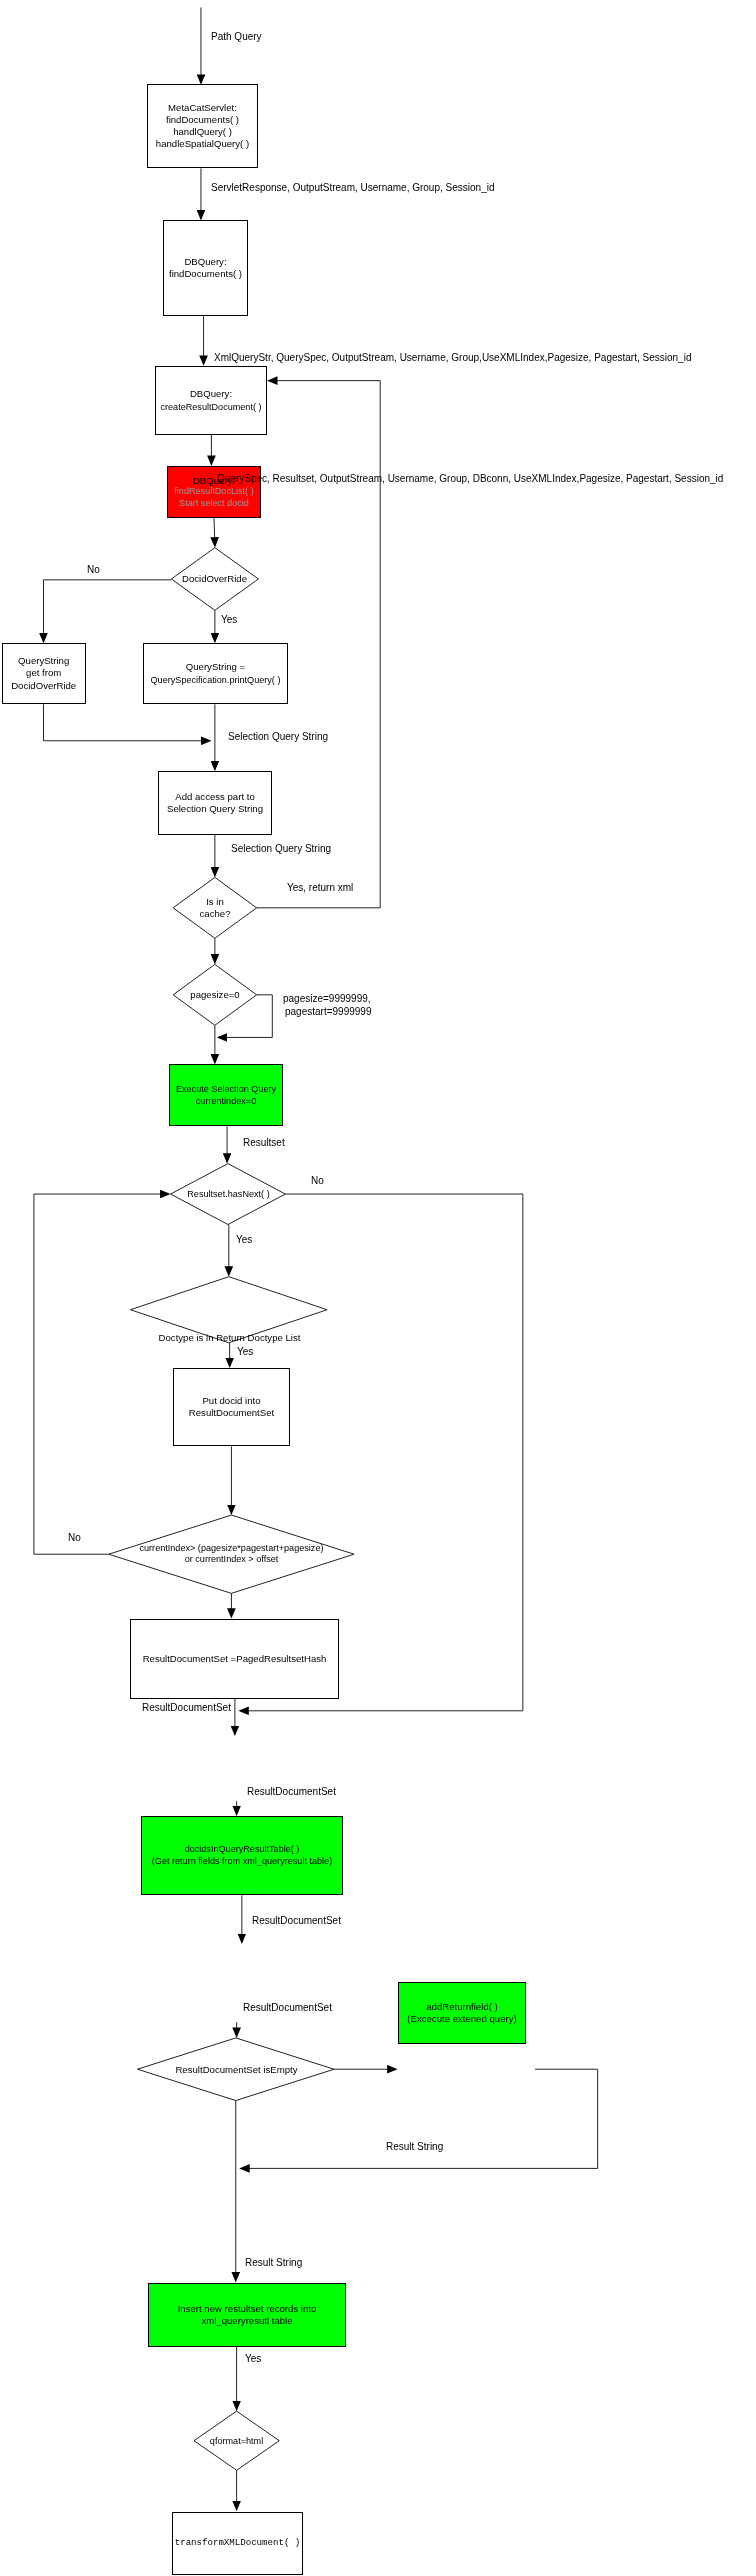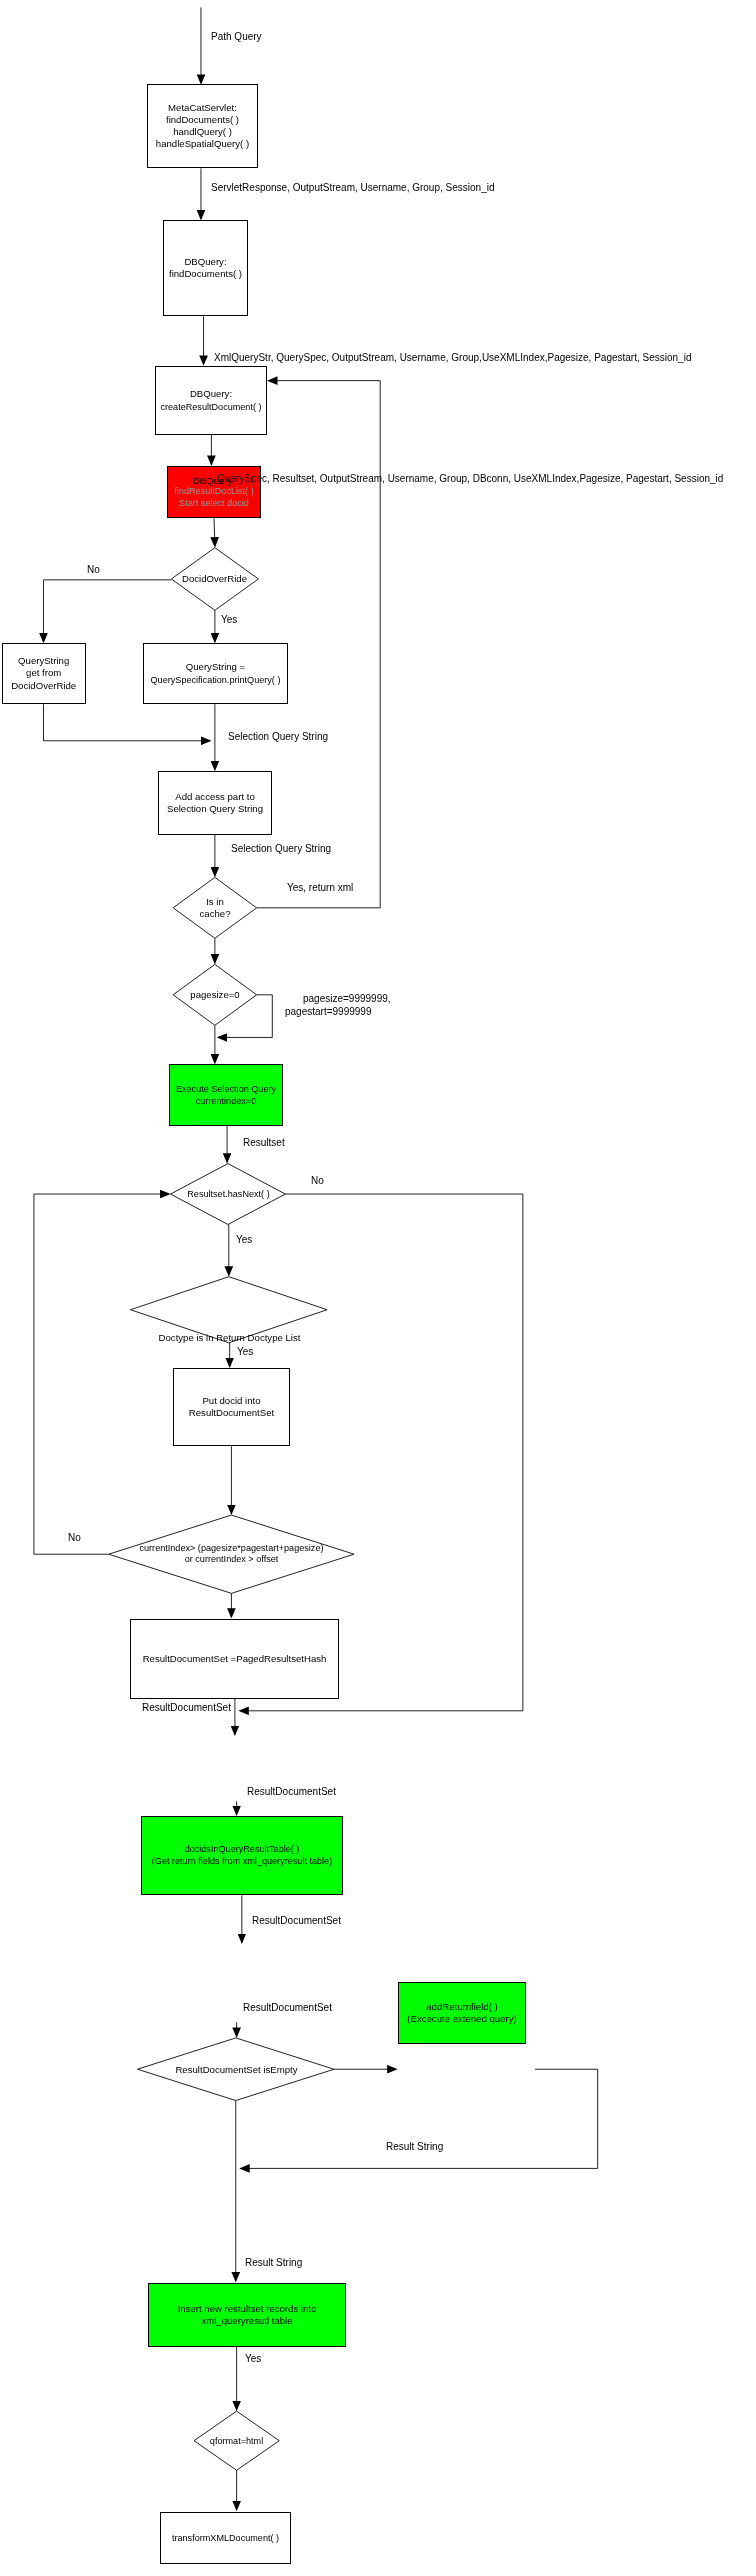--- a/index.html
+++ b/index.html
@@ -137,21 +137,21 @@
   <div class="node green" style="left:398px;top:1982px;width:128px;height:62px;">
     <div>addReturnfield( )</div>
     <div>(Excecute extened query)</div>
   </div>
 
   <div class="node green" style="left:148px;top:2283px;width:198px;height:64px;">
     <div>Insert new restultset records into</div>
     <div>xml_queryresutl table</div>
   </div>
 
-  <div class="node" style="left:160px;top:2512px;width:131px;height:52px;">
+  <div class="node" style="left:172px;top:2512px;width:131px;height:63px;font-family:Liberation Mono, monospace;">
     <div class="small">transformXMLDocument( )</div>
   </div>
 
   <div class="dtext" style="left:171px;top:547px;width:87px;height:63px;">
     <div>DocidOverRide</div>
   </div>
   <div class="dtext" style="left:173px;top:877px;width:84px;height:61px;">
     <div>Is in</div>
     <div>cache?</div>
   </div>
@@ -177,21 +177,21 @@
 
   <div class="lbl" style="left:211px;top:31px;">Path Query</div>
   <div class="lbl" style="left:211px;top:182px;">ServletResponse, OutputStream,  Username, Group, Session_id</div>
   <div class="lbl" style="left:214px;top:352px;">XmlQueryStr, QuerySpec, OutputStream, Username, Group,UseXMLIndex,Pagesize, Pagestart, Session_id</div>
   <div class="lbl" style="left:217px;top:473px;">QuerySpec, Resultset, OutputStream, Username, Group, DBconn, UseXMLIndex,Pagesize, Pagestart, Session_id</div>
   <div class="lbl" style="left:87px;top:564px;">No</div>
   <div class="lbl" style="left:221px;top:614px;">Yes</div>
   <div class="lbl" style="left:228px;top:731px;">Selection Query String</div>
   <div class="lbl" style="left:231px;top:843px;">Selection Query String</div>
   <div class="lbl" style="left:287px;top:882px;">Yes, return xml</div>
-  <div class="lbl" style="left:283px;top:993px;margin-left:20px;">pagesize=9999999,</div>
+  <div class="lbl" style="left:283px;top:993px;">pagesize=9999999,</div>
   <div class="lbl" style="left:285px;top:1006px;">pagestart=9999999</div>
   <div class="lbl" style="left:243px;top:1137px;">Resultset</div>
   <div class="lbl" style="left:311px;top:1175px;">No</div>
   <div class="lbl" style="left:236px;top:1234px;">Yes</div>
   <div class="lbl" style="left:237px;top:1346px;">Yes</div>
   <div class="lbl" style="left:68px;top:1532px;">No</div>
   <div class="lbl" style="left:142px;top:1702px;">ResultDocumentSet</div>
   <div class="lbl" style="left:247px;top:1786px;">ResultDocumentSet</div>
   <div class="lbl" style="left:252px;top:1915px;">ResultDocumentSet</div>
   <div class="lbl" style="left:243px;top:2002px;">ResultDocumentSet</div>

